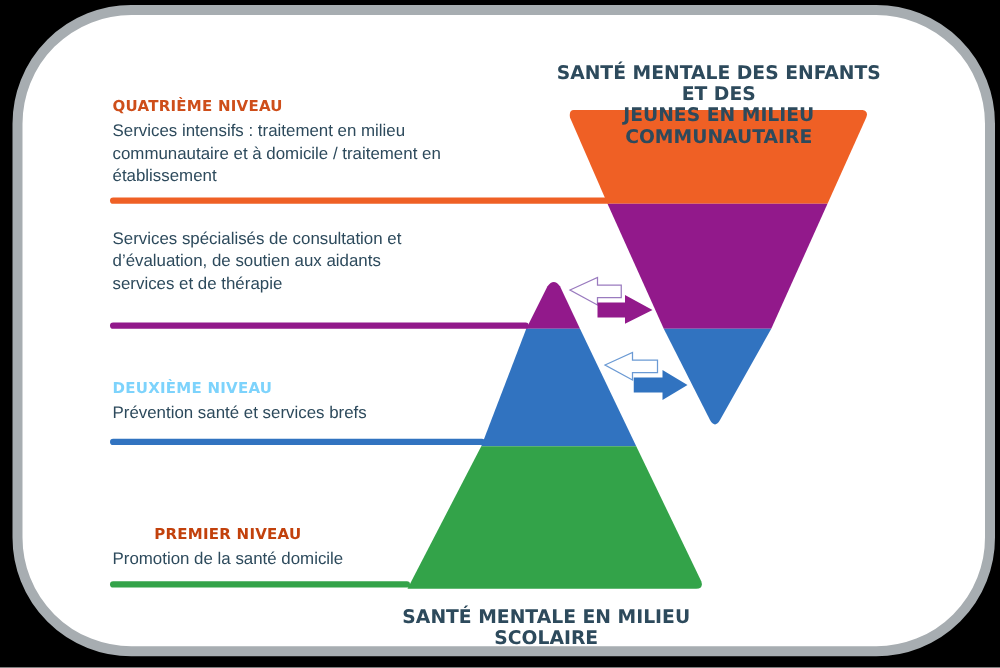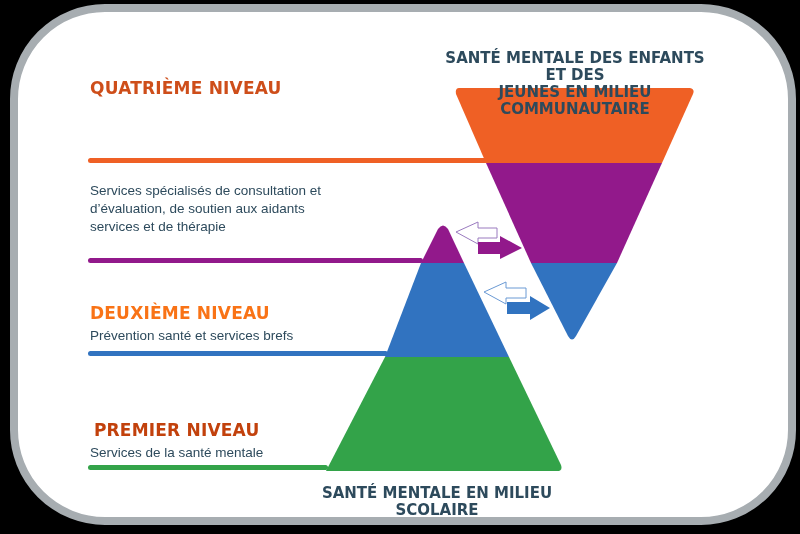--- a/index.html
+++ b/index.html
@@ -1,19 +1,19 @@
 <!DOCTYPE html>
 <html><head>
 <meta charset="utf-8">
 <style>
   html, body { margin:0; padding:0; }
   body { width:800px; height:534px; background:#000; position:relative; overflow:hidden; font-family:"Liberation Sans", sans-serif; }
   .card { position:absolute; left:10px; top:4px; width:770px; height:505px; background:#fff; border:8px solid #a7adb1; border-radius:95px; }
   .level { position:absolute; left:90px; }
-  .level-title { font-family:"DejaVu Sans", sans-serif; font-weight:bold; font-size:17px; letter-spacing:0.2px; margin:0; }
+  .level-title { font-family:"DejaVu Sans", sans-serif; font-weight:bold; font-size:12px; letter-spacing:0.2px; margin:0; }
   .level-desc { color:#2d4a5c; font-size:13.5px; line-height:18px; margin-top:4px; }
   .bar { position:absolute; height:5px; border-radius:3px; }
   svg.shapes { position:absolute; left:0; top:0; }
   .caption { position:absolute; color:#2d4a5c; font-family:"DejaVu Sans", sans-serif; font-weight:bold; font-size:15px; text-align:center; line-height:17px; }
 </style>
 </head>
 <body>
 
 <div class="card"></div>
 
@@ -51,35 +51,40 @@
   <div>SANTÉ MENTALE DES ENFANTS ET DES</div>
   <div>JEUNES EN MILIEU COMMUNAUTAIRE</div>
 </div>
 
 <div class="caption" style="left:292px; top:485px; width:290px;">
   <div>SANTÉ MENTALE EN MILIEU SCOLAIRE</div>
 </div>
 
 <div class="level" style="top:78px;">
   <h3 class="level-title" style="color:#ce4e1a;">QUATRIÈME NIVEAU</h3>
+  <div class="level-desc">
+    <div>Services intensifs : traitement en milieu</div>
+    <div>communautaire et à domicile / traitement en</div>
+    <div>établissement</div>
+  </div>
 </div>
 
 <div class="level" style="top:178px;">
   <div class="level-desc">
     <div>Services spécialisés de consultation et</div>
     <div>d’évaluation, de soutien aux aidants</div>
     <div>services et de thérapie</div>
   </div>
 </div>
 
 <div class="level" style="top:303px;">
-  <h3 class="level-title" style="color:#f97316;">DEUXIÈME NIVEAU</h3>
+  <h3 class="level-title" style="color:#7dd3fc;">DEUXIÈME NIVEAU</h3>
   <div class="level-desc">
     <div>Prévention santé et services brefs</div>
   </div>
 </div>
 
 <div class="level" style="top:420px;">
   <h3 class="level-title" style="color:#c2410c;text-align:center;">PREMIER NIVEAU</h3>
   <div class="level-desc">
-    <div>Services de la santé mentale</div>
+    <div>Promotion de la santé domicile</div>
   </div>
 </div>
 
 </body></html>

